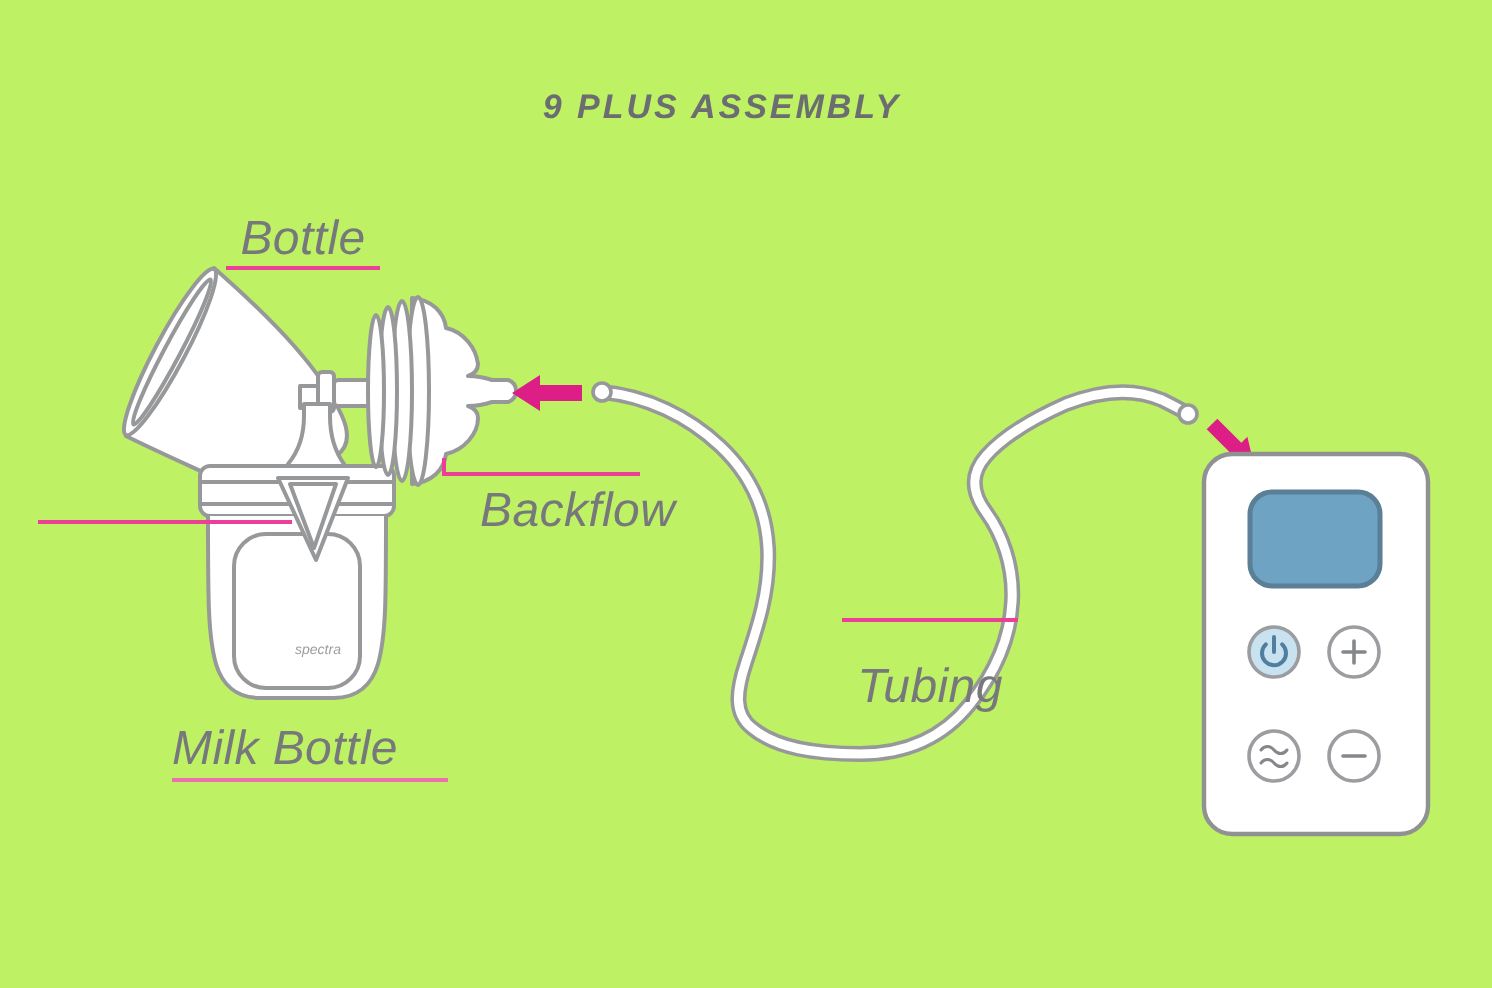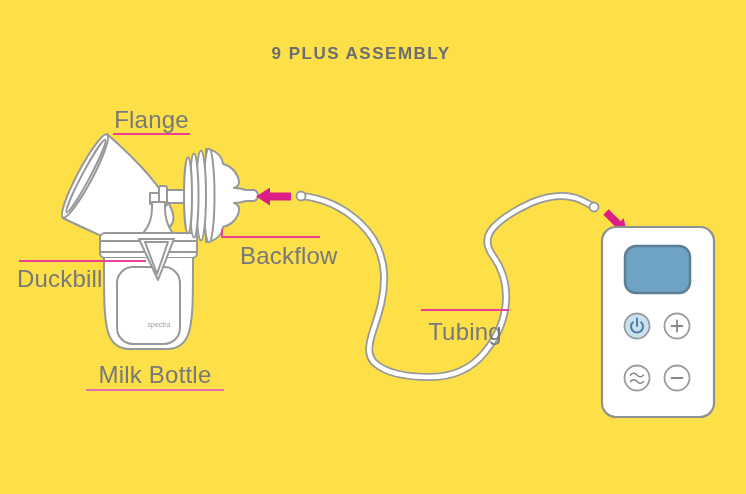--- a/index.html
+++ b/index.html
@@ -1,21 +1,22 @@
 <!DOCTYPE html>
 <html><head>
 <meta charset="utf-8">
 <style>
   html,body{margin:0;padding:0;background:#ffffff;}
   .canvas{
     position:relative;
     width:746px;height:494px;
-    background:#fde047;
+    background:#bef264;
     overflow:hidden;
     font-family:"Liberation Sans", sans-serif;
+    font-style:italic;
   }
   .title{
     position:absolute;left:-24px;right:0;top:44px;
     text-align:center;
     font-size:17px;font-weight:700;letter-spacing:1.5px;
     color:#6B6D70;
   }
   .diagram-svg{position:absolute;left:0;top:0;}
   .part-label{
     position:absolute;
@@ -27,28 +28,28 @@
   }
   .lbl-flange{
     left:113px;top:106px;width:77px;height:27px;
     text-align:center;line-height:27px;
     border-bottom:2px solid #EC3F97;
   }
   .lbl-backflow{left:224px;top:243px;margin-left:16px;}
   .lbl-duckbill{left:17px;top:266px;}
   .lbl-milk{
     left:86px;top:360px;width:138px;height:29px;
-    text-align:center;line-height:29px;
+    line-height:29px;
     border-bottom:2px solid #ED6FB0;
   }
   .lbl-tubing{
     left:421px;top:309px;width:88px;
     text-align:center;
     border-top:2px solid #EC3F97;
-    padding-top:8px;
+    padding-top:20px;
   }
   .leader{position:absolute;background:#EC3F97;}
   .leader-backflow-v{left:221px;top:229px;width:2px;height:9px;}
   .leader-backflow-h{left:221px;top:236px;width:99px;height:2px;}
   .leader-duckbill{left:19px;top:260px;width:127px;height:2px;}
 </style>
 </head>
 <body>
 
 <div class="canvas">
@@ -145,30 +146,29 @@
           <path d="M630.5,375 C632.3,372.6 635,372.6 637,375 C639,377.4 641.7,377.4 643.5,375"></path>
           <path d="M630.5,381.5 C632.3,379.1 635,379.1 637,381.5 C639,383.9 641.7,383.9 643.5,381.5"></path>
         </g>
         <g stroke="#85878A" stroke-width="1.8">
           <line x1="671.5" y1="378" x2="682.5" y2="378"></line>
         </g>
       </g>
     </g>
   </svg>
 
-  <div class="part-label lbl-flange">Flange</div>
+  <div class="part-label lbl-flange">Bottle</div>
 
   <div class="leader leader-backflow-v"></div>
   <div class="leader leader-backflow-h"></div>
   <div class="part-label lbl-backflow">
     <div>Backflow</div>
   </div>
 
   <div class="leader leader-duckbill"></div>
   <div class="part-label lbl-duckbill">
-    <div>Duckbill</div>
   </div>
 
   <div class="part-label lbl-milk">Milk Bottle</div>
 
   <div class="part-label lbl-tubing">Tubing</div>
 
 </div>
 
 </body></html>

